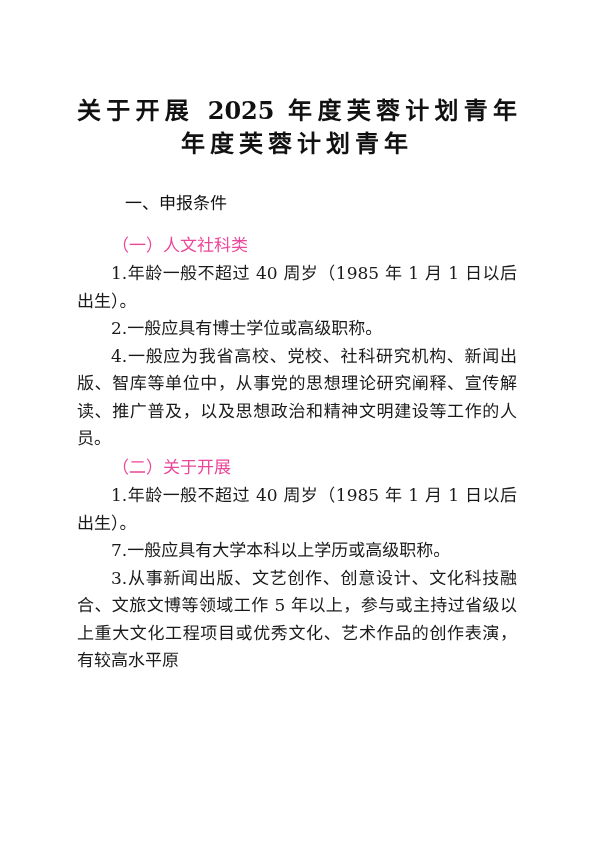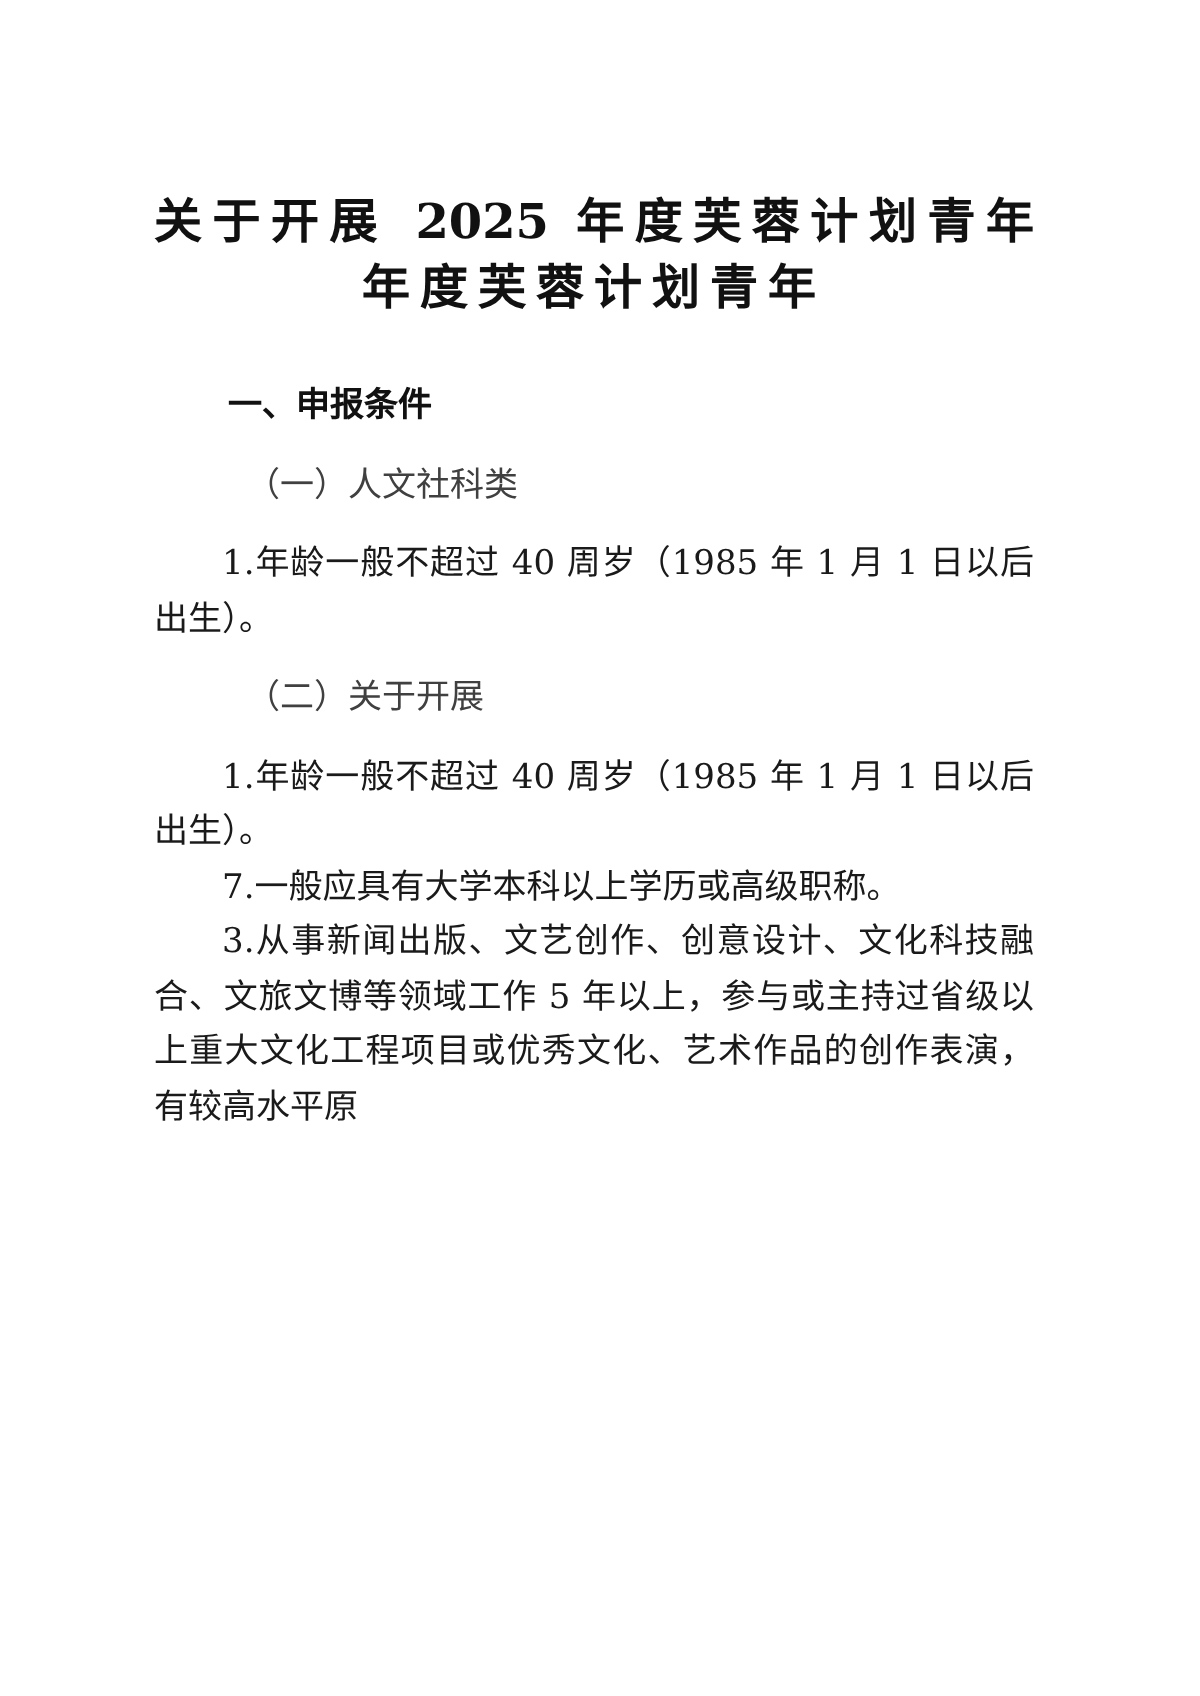--- a/index.html
+++ b/index.html
@@ -46,34 +46,34 @@
     font-size: 17px;
     line-height: 27.5px;
     text-align: justify;
     text-justify: inter-ideograph;
   }
   .para {
     margin: 0;
     text-indent: 2em;
   }
   .section-heading {
-    margin: 3px;
+    margin: 14px;
     text-indent: 2em;
-    font-weight: bold;
+    font-weight: normal;
     font-family: "DejaVu Sans", "Liberation Sans", sans-serif;
     font-size: 17px;
     line-height: 27.5px;
     color: #111111;
   }
   .sub-heading {
-    margin: 12px;
+    margin: 1px;
     text-indent: 2em;
     font-size: 17px;
     line-height: 27.5px;
-    color: #404040;
+    color: #ec4899;
     
     font-family: "DejaVu Serif", "Liberation Serif", serif;
   }
   .footer {
     position: absolute;
     top: 764px;
     left: 0;
     width: 600px;
     text-align: center;
     font-size: 13px;
@@ -93,20 +93,22 @@
       <div class="title-line centered">年度芙蓉计划青年</div>
     </div>
 
     <div class="body-text">
       <p class="section-heading">一、申报条件</p>
 
 
       <p class="sub-heading">（一）人文社科类</p>
 
       <p class="para">1.年龄一般不超过 40 周岁（1985 年 1 月 1 日以后出生）。</p>
+      <p class="para">2.一般应具有博士学位或高级职称。</p>
+      <p class="para">4.一般应为我省高校、党校、社科研究机构、新闻出版、智库等单位中，从事党的思想理论研究阐释、宣传解读、推广普及，以及思想政治和精神文明建设等工作的人员。</p>
 
       <p class="sub-heading">（二）关于开展</p>
 
       <p class="para">1.年龄一般不超过 40 周岁（1985 年 1 月 1 日以后出生）。</p>
       <p class="para">7.一般应具有大学本科以上学历或高级职称。</p>
       <p class="para">3.从事新闻出版、文艺创作、创意设计、文化科技融合、文旅文博等领域工作 5 年以上，参与或主持过省级以上重大文化工程项目或优秀文化、艺术作品的创作表演，有较高水平原</p>
     </div>
 
   </div>
 

